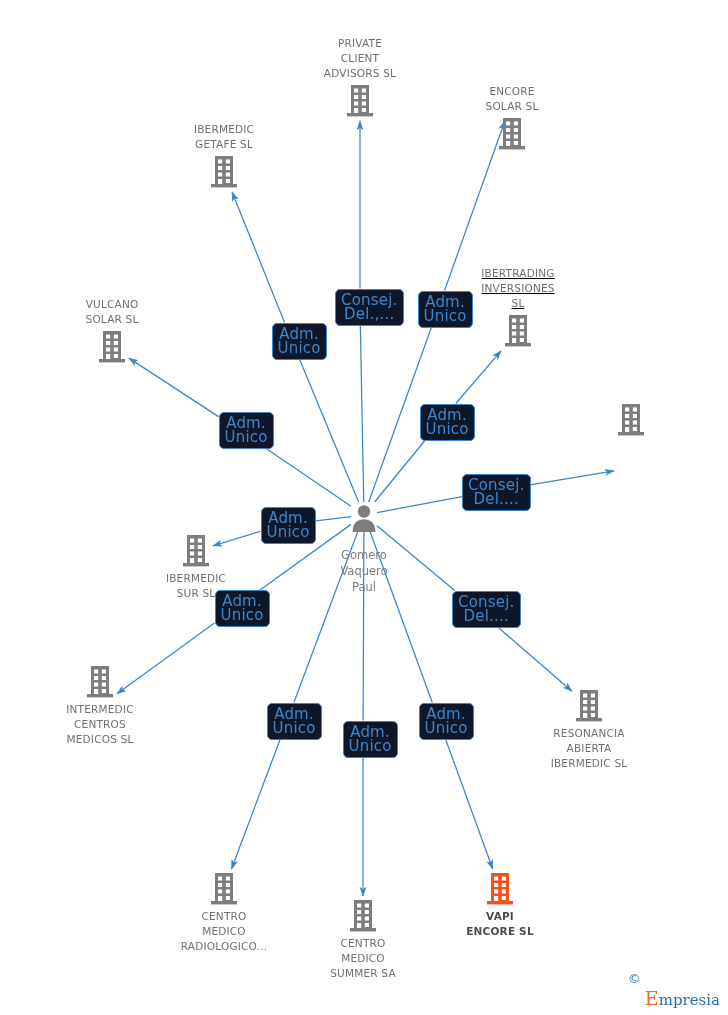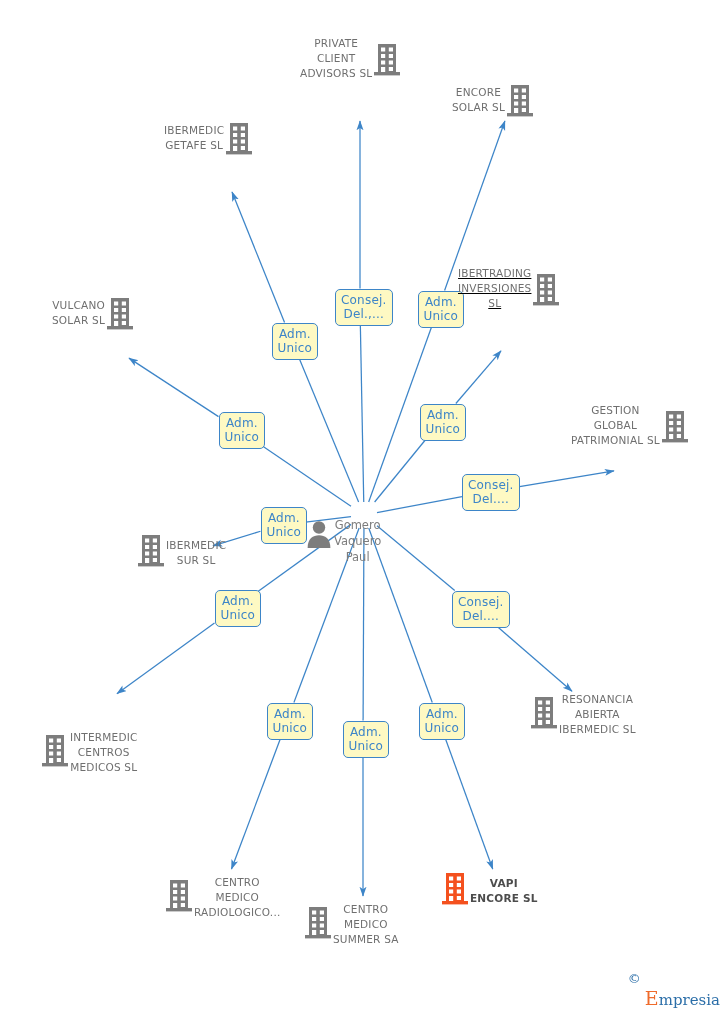--- a/index.html
+++ b/index.html
@@ -24,21 +24,21 @@
     width: 728px;
     height: 1015px;
     pointer-events: none;
   }
   .node {
     position: absolute;
     width: 120px;
     margin-left: -60px;
     text-align: center;
     display: flex;
-    flex-direction: row;
+    flex-direction: column;
     align-items: center;
   }
   .node-icon {
     display: block;
     line-height: 0;
   }
   .node-label {
     margin-top: 3px;
     font-size: 10.5px;
     line-height: 15px;
@@ -60,23 +60,23 @@
     font-size: 11.5px;
     line-height: 16px;
     color: #7d7d7d;
     white-space: pre-line;
   }
   .rel {
     position: absolute;
     box-sizing: border-box;
     border: 1px solid #3d85c8;
     border-radius: 5px;
-    background: #fef9c3;
+    background: #0f172a;
     color: #3d85c8;
-    font-size: 12px;
+    font-size: 15px;
     line-height: 14px;
     text-align: center;
     padding: 3px 5px 4px 5px;
     white-space: pre-line;
     letter-spacing: 0.2px;
   }
   .watermark {
     position: absolute;
     right: 8px;
     bottom: 6px;
@@ -251,23 +251,20 @@
             <rect x="9" y="4.5" width="4.2" height="4" fill="#fff"></rect>
             <rect x="16.8" y="4.5" width="4.2" height="4" fill="#fff"></rect>
             <rect x="9" y="11" width="4.2" height="4" fill="#fff"></rect>
             <rect x="16.8" y="11" width="4.2" height="4" fill="#fff"></rect>
             <rect x="9" y="17.5" width="4.2" height="4" fill="#fff"></rect>
             <rect x="16.8" y="17.5" width="4.2" height="4" fill="#fff"></rect>
             <rect x="9" y="24" width="4.2" height="5" fill="#fff"></rect>
             <rect x="16.8" y="24" width="4.2" height="4" fill="#fff"></rect>
             <rect x="2" y="29" width="26" height="3.4" fill="#7d7d7d"></rect>
           </svg></span>
-        <span class="node-label">GESTION
-GLOBAL
-PATRIMONIAL SL</span>
       </div>
       <div class="rel" style="left: 462px; top: 473.5px;">Consej.
 Del....</div>
       <div class="node below" style="left: 196px; top: 534px;">
         <span class="node-icon"><svg width="30" height="34" viewBox="0 0 30 34">
             <rect x="6" y="1" width="18" height="28" fill="#7d7d7d"></rect>
             <rect x="9" y="4.5" width="4.2" height="4" fill="#fff"></rect>
             <rect x="16.8" y="4.5" width="4.2" height="4" fill="#fff"></rect>
             <rect x="9" y="11" width="4.2" height="4" fill="#fff"></rect>
             <rect x="16.8" y="11" width="4.2" height="4" fill="#fff"></rect>
@@ -294,21 +291,21 @@
             <rect x="9" y="24" width="4.2" height="5" fill="#fff"></rect>
             <rect x="16.8" y="24" width="4.2" height="4" fill="#fff"></rect>
             <rect x="2" y="29" width="26" height="3.4" fill="#7d7d7d"></rect>
           </svg></span>
         <span class="node-label">RESONANCIA
 ABIERTA
 IBERMEDIC SL</span>
       </div>
       <div class="rel" style="left: 452px; top: 590.5px;">Consej.
 Del....</div>
-      <div class="node below" style="left: 100px; top: 727px;">
+      <div class="node below" style="left: 100px; top: 665px;">
         <span class="node-icon"><svg width="30" height="34" viewBox="0 0 30 34">
             <rect x="6" y="1" width="18" height="28" fill="#7d7d7d"></rect>
             <rect x="9" y="4.5" width="4.2" height="4" fill="#fff"></rect>
             <rect x="16.8" y="4.5" width="4.2" height="4" fill="#fff"></rect>
             <rect x="9" y="11" width="4.2" height="4" fill="#fff"></rect>
             <rect x="16.8" y="11" width="4.2" height="4" fill="#fff"></rect>
             <rect x="9" y="17.5" width="4.2" height="4" fill="#fff"></rect>
             <rect x="16.8" y="17.5" width="4.2" height="4" fill="#fff"></rect>
             <rect x="9" y="24" width="4.2" height="5" fill="#fff"></rect>
             <rect x="16.8" y="24" width="4.2" height="4" fill="#fff"></rect>

